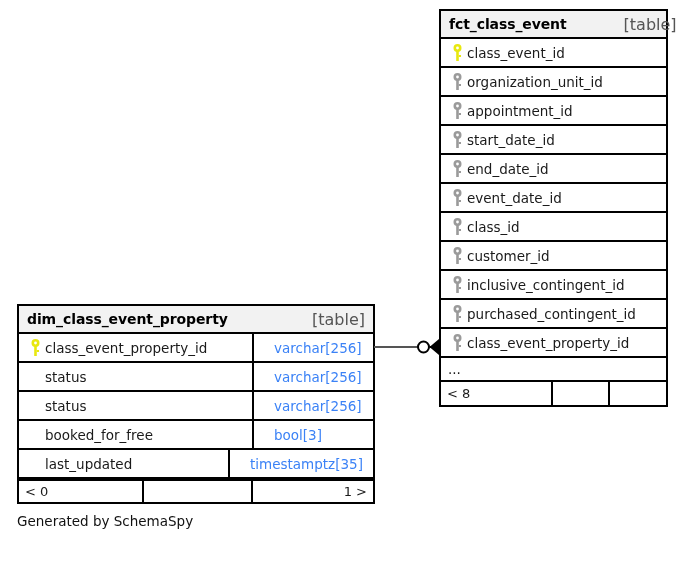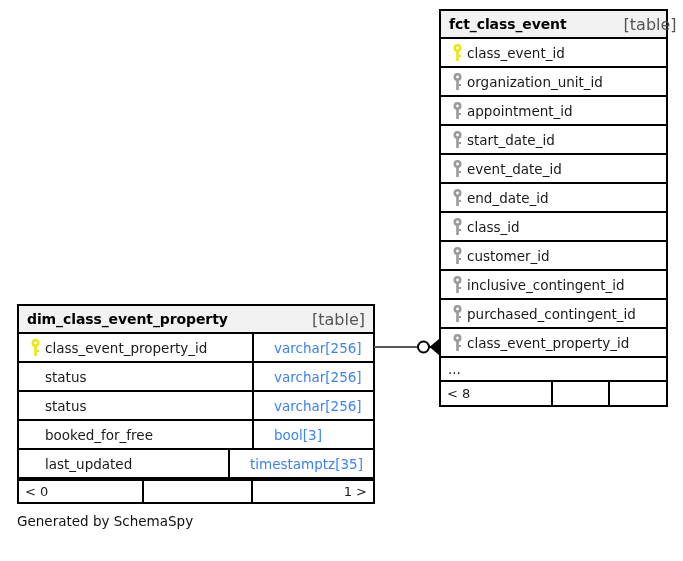--- a/index.html
+++ b/index.html
@@ -219,35 +219,35 @@
     <div class="col-row">
       <div class="col-name">
         <span class="key-slot">
           <svg class="key-icon" width="9" height="17" viewBox="0 0 9 17" aria-hidden="true">
             <circle cx="4.5" cy="4" r="4" fill="#9a9a9a"></circle>
             <circle cx="4.5" cy="4" r="1.4" fill="#ffffff"></circle>
             <rect x="3.2" y="7" width="2.6" height="10" fill="#9a9a9a"></rect>
             <rect x="5.8" y="11" width="2.2" height="2" fill="#9a9a9a"></rect>
           </svg>
         </span>
+        <span class="label">end_date_id</span>
+      </div>
+    </div>
+
+    <div class="col-row">
+      <div class="col-name">
+        <span class="key-slot">
+          <svg class="key-icon" width="9" height="17" viewBox="0 0 9 17" aria-hidden="true">
+            <circle cx="4.5" cy="4" r="4" fill="#9a9a9a"></circle>
+            <circle cx="4.5" cy="4" r="1.4" fill="#ffffff"></circle>
+            <rect x="3.2" y="7" width="2.6" height="10" fill="#9a9a9a"></rect>
+            <rect x="5.8" y="11" width="2.2" height="2" fill="#9a9a9a"></rect>
+          </svg>
+        </span>
         <span class="label">event_date_id</span>
-      </div>
-    </div>
-
-    <div class="col-row">
-      <div class="col-name">
-        <span class="key-slot">
-          <svg class="key-icon" width="9" height="17" viewBox="0 0 9 17" aria-hidden="true">
-            <circle cx="4.5" cy="4" r="4" fill="#9a9a9a"></circle>
-            <circle cx="4.5" cy="4" r="1.4" fill="#ffffff"></circle>
-            <rect x="3.2" y="7" width="2.6" height="10" fill="#9a9a9a"></rect>
-            <rect x="5.8" y="11" width="2.2" height="2" fill="#9a9a9a"></rect>
-          </svg>
-        </span>
-        <span class="label">end_date_id</span>
       </div>
     </div>
 
     <div class="col-row">
       <div class="col-name">
         <span class="key-slot">
           <svg class="key-icon" width="9" height="17" viewBox="0 0 9 17" aria-hidden="true">
             <circle cx="4.5" cy="4" r="4" fill="#9a9a9a"></circle>
             <circle cx="4.5" cy="4" r="1.4" fill="#ffffff"></circle>
             <rect x="3.2" y="7" width="2.6" height="10" fill="#9a9a9a"></rect>

